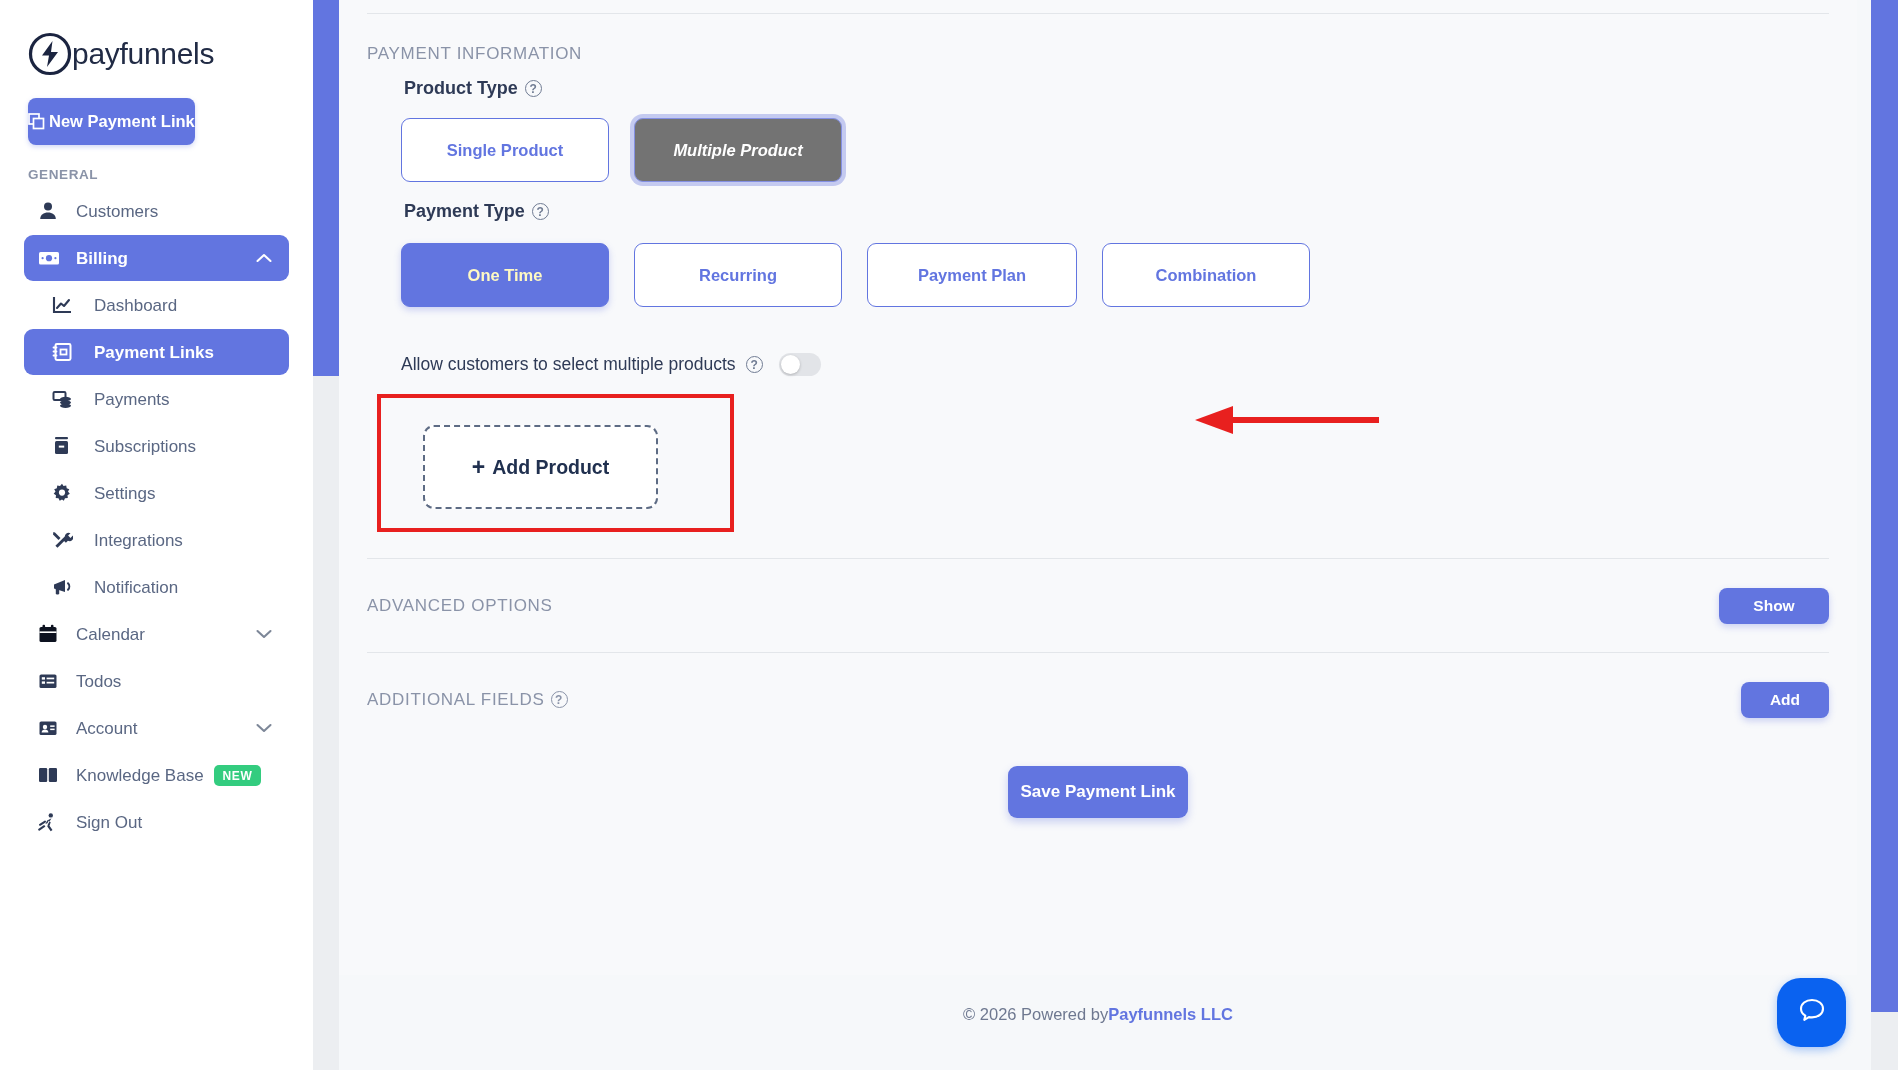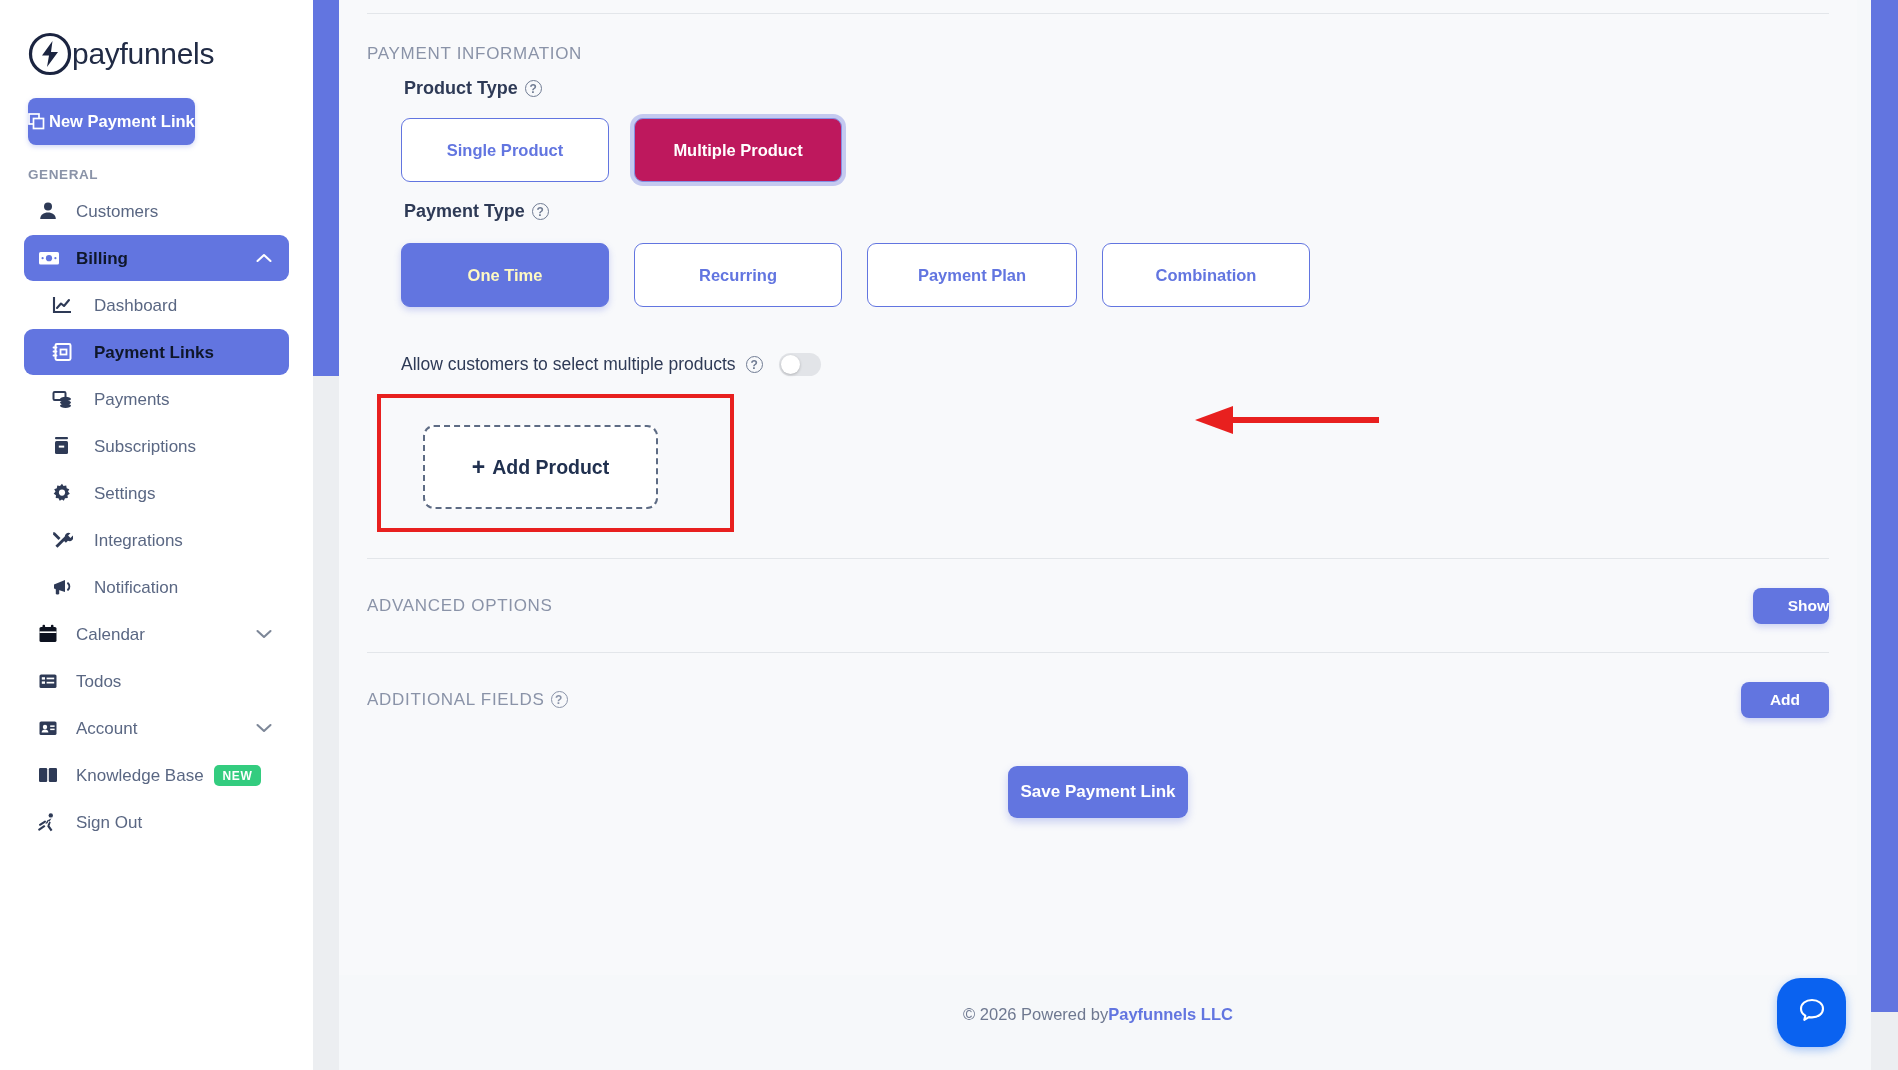--- a/index.html
+++ b/index.html
@@ -91,21 +91,21 @@
   .nav-item .nv-ico {
     width: 30px; flex: 0 0 30px;
     display: flex; align-items: center; justify-content: flex-start;
     color: #2e3a56;
   }
   .nav-item .nv-label { flex: 1; line-height: 1; margin-left: 8px; }
   .nav-item .chev { width: 22px; display:flex; align-items:center; justify-content:center; color:#7d8798; }
 
   .nav-item.active {
     background: #6275e0;
-    color: #0f172a;
+    color: #ffffff;
     font-weight: 700;
   }
   .nav-item.active .nv-ico { color: #ffffff; }
   .nav-item.active .chev { color: #ffffff; }
 
   .nav-item.sub { padding-left: 28px; }
   .nav-item.sub .nv-ico { width: 34px; flex: 0 0 34px; }
 
   .badge-new {
     background: #33cc7f;
@@ -228,24 +228,25 @@
     align-items: center;
     justify-content: center;
   }
   .choice-btn.selected {
     background: #6275e0;
     border-color: #6275e0;
     color: #fef9c3;
     box-shadow: 0 3px 7px rgba(98,117,224,0.3);
   }
   .choice-btn.focused {
-    background: #be185d;
+    background: #737373;
     border-color: #8490e3;
     color: #ffffff;
     box-shadow: 0 0 0 4px rgba(132,144,227,0.45);
+    font-style: italic;
   }
 
   .toggle-row {
     display: flex;
     align-items: center;
     gap: 10px;
     margin-left: 34px;
     margin-top: 46px;
   }
   .toggle-text {
@@ -322,21 +323,21 @@
     background: #6275e0;
     color: #ffffff;
     border: none;
     border-radius: 8px;
     font-size: 15.5px;
     font-weight: 700;
     cursor: pointer;
     box-shadow: 0 3px 7px rgba(98,117,224,0.3);
     font-family: "Liberation Sans", sans-serif;
   }
-  .pill-btn.show { width: 76px; height: 36px; text-align: right; }
+  .pill-btn.show { width: 110px; height: 36px; }
   .pill-btn.add { width: 88px; height: 36px; }
 
   .save-wrap {
     display: flex;
     justify-content: center;
     margin-top: 20px;
     padding-bottom: 36px;
   }
   .save-btn {
     width: 180px;

